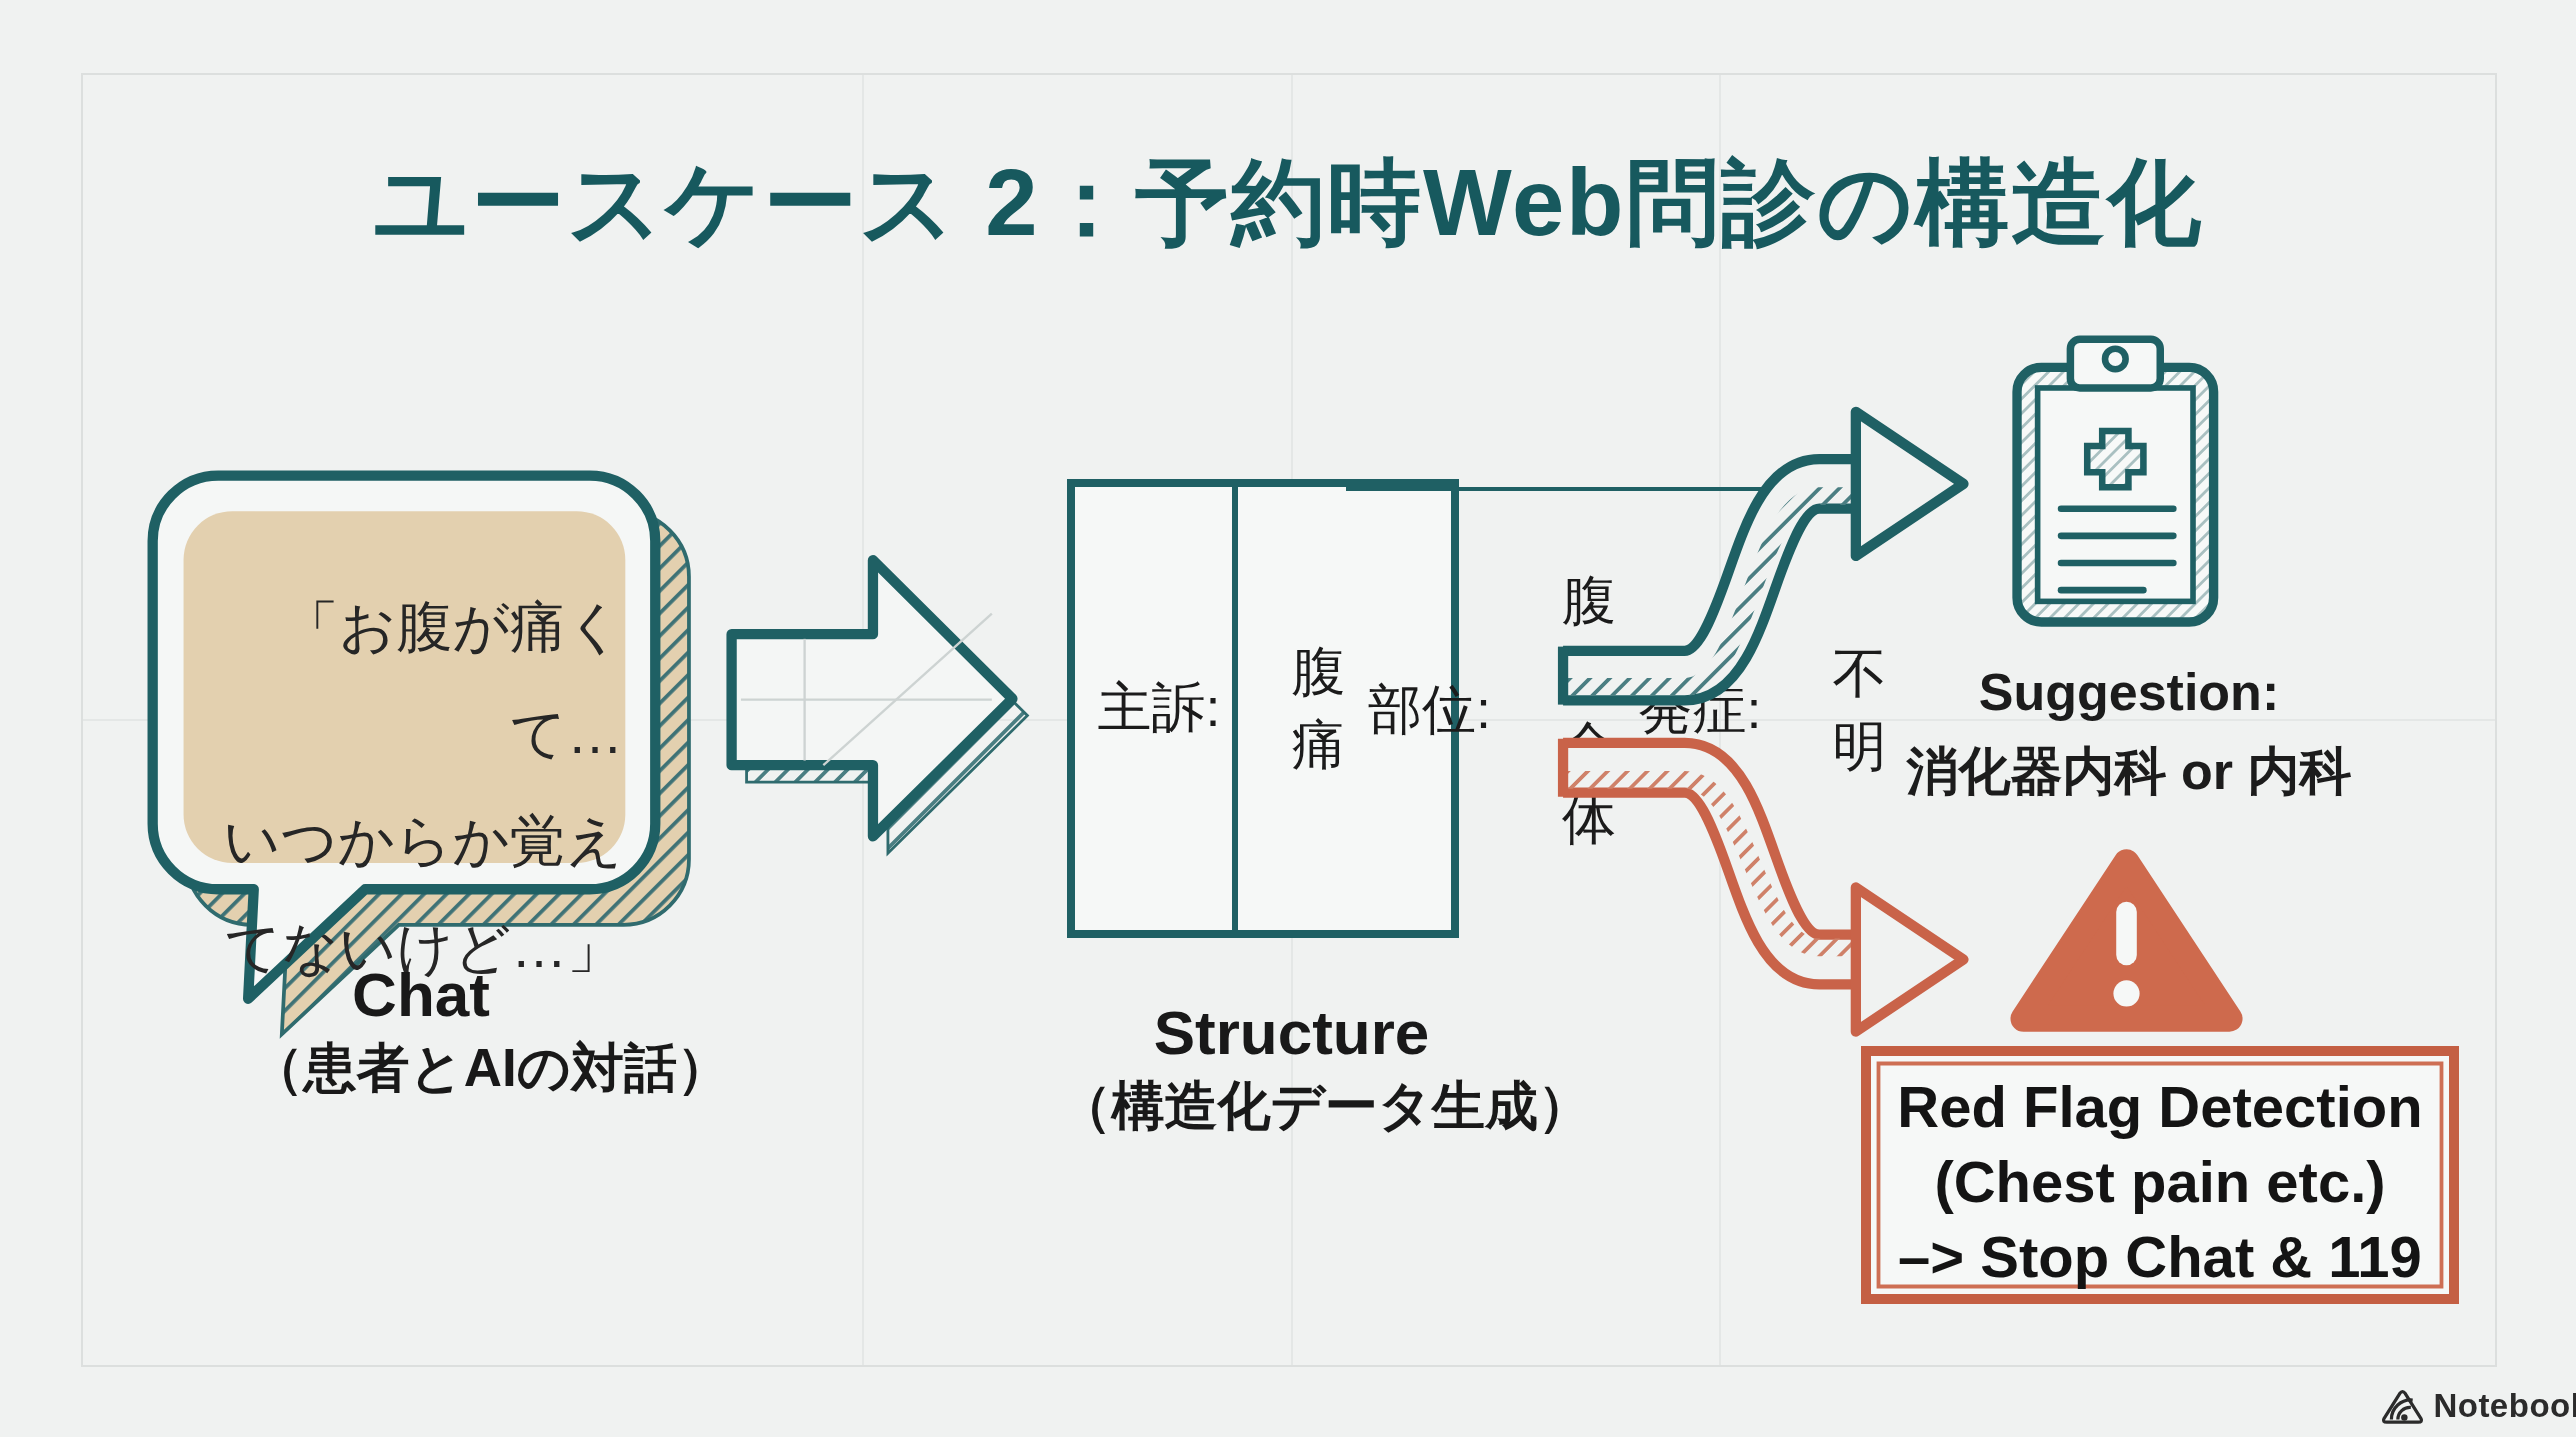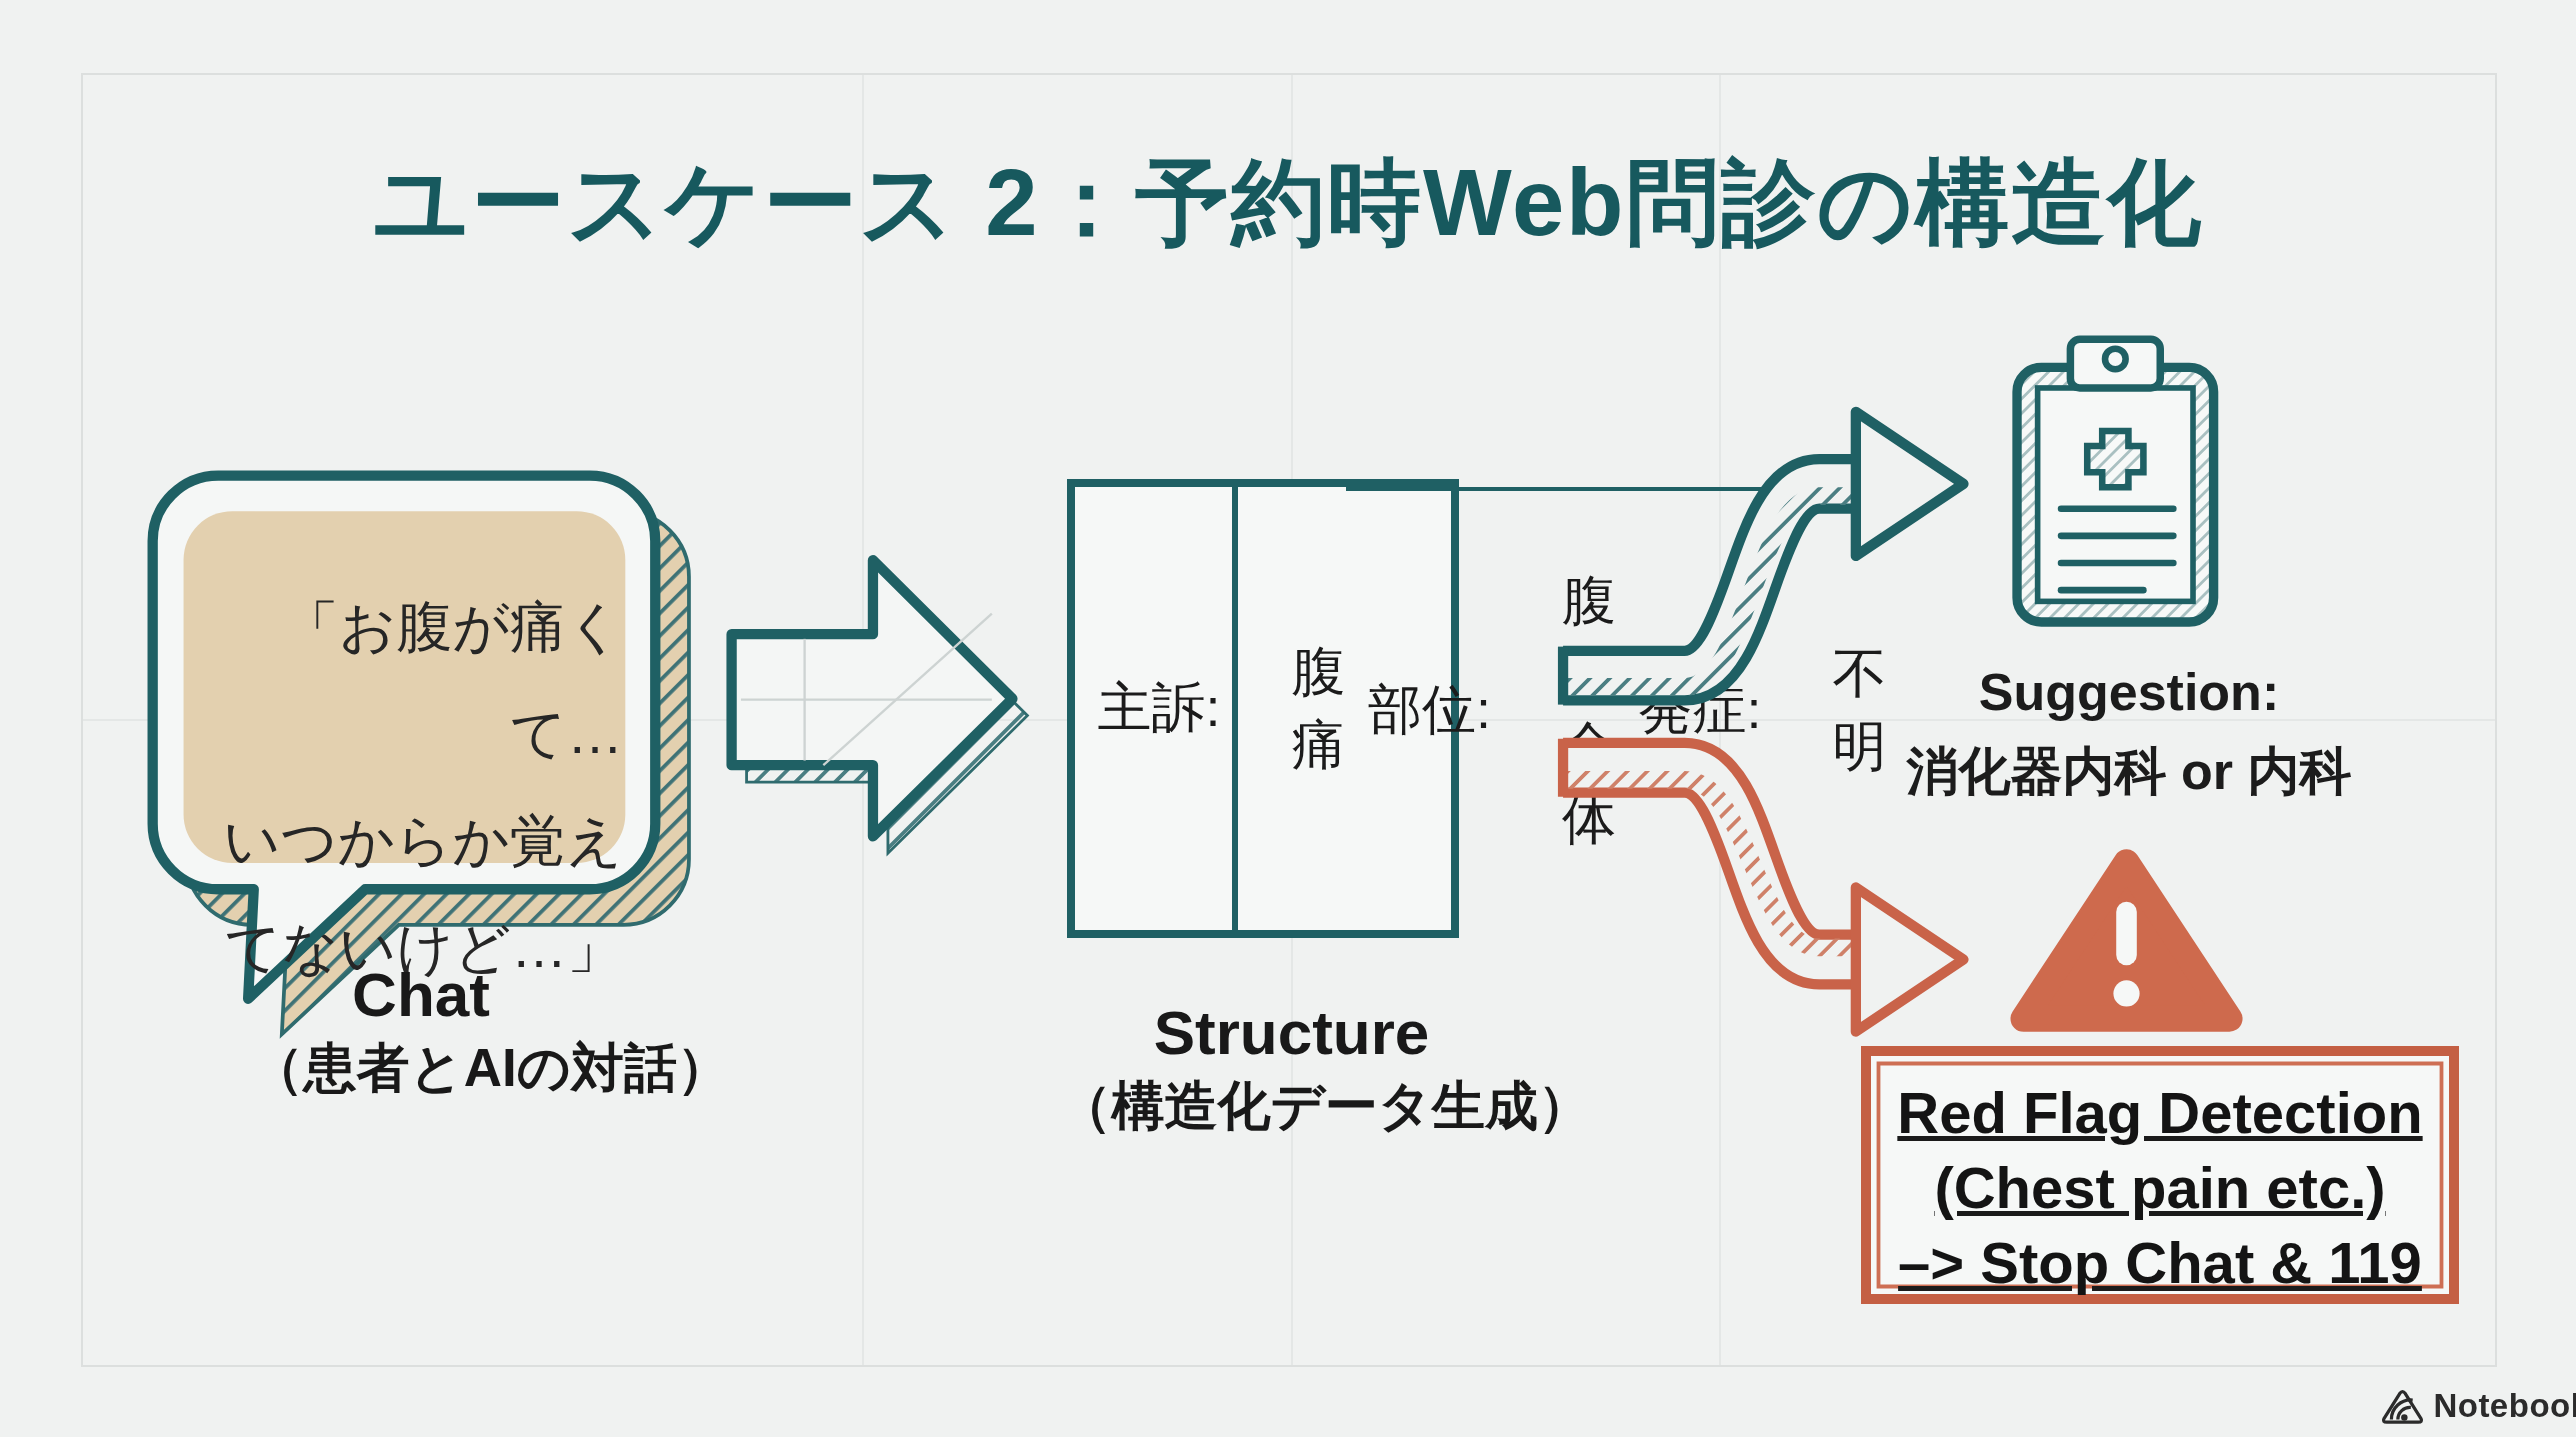--- a/index.html
+++ b/index.html
@@ -58,21 +58,21 @@
   }
 
   
   #red-flag-box{
     left:1861px;top:1046px;width:598px;height:258px;box-sizing:border-box;
     background:#F6F8F7;border:10.3px solid #C45F43;
     box-shadow: inset 0 0 0 5.6px #F6F8F7, inset 0 0 0 9.4px #CE6F54;
     text-align:center;
   }
   #red-flag-box .rf{font-size:58px;font-weight:800;line-height:75px;color:#141414;}
-  #red-flag-box .rf-wrap{padding-top:19px;text-decoration:underline;}
+  #red-flag-box .rf-wrap{padding-top:13px;}
 
   
   #watermark{
     left:2381px;top:1387px;display:flex;align-items:center;gap:9.4px;
   }
   #watermark .wm-text{font-size:33px;font-weight:600;color:#2b2b2b;letter-spacing:0.5px;}
 </style>
 </head>
 <body>
 

